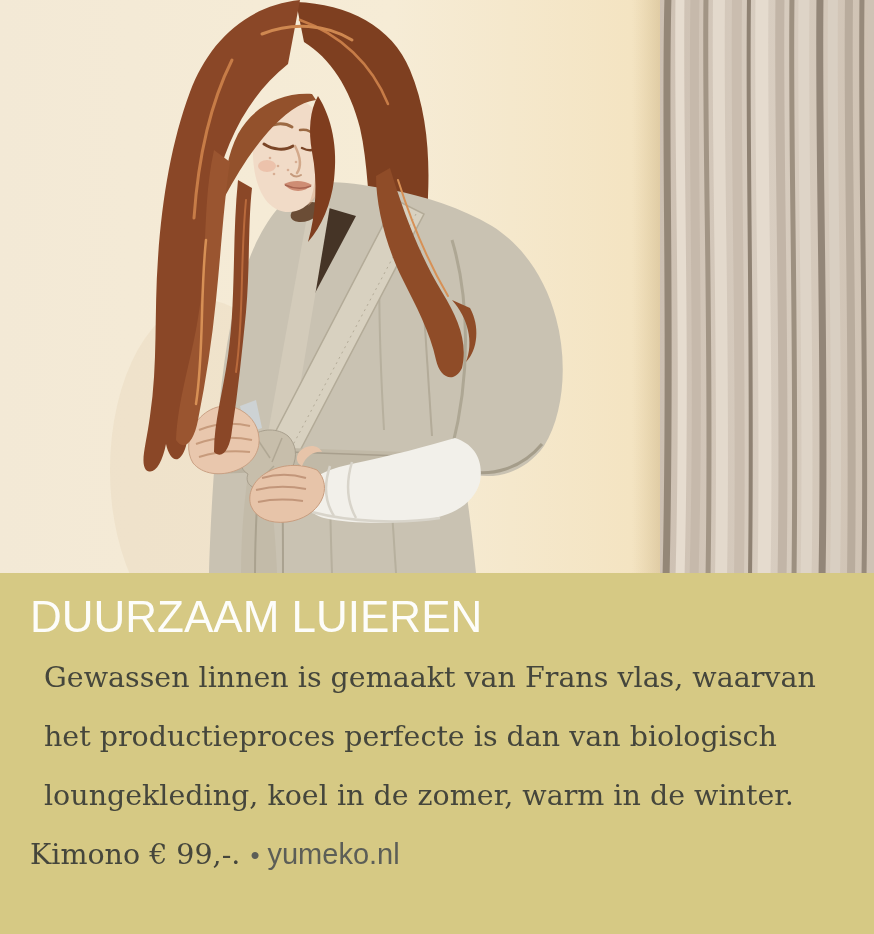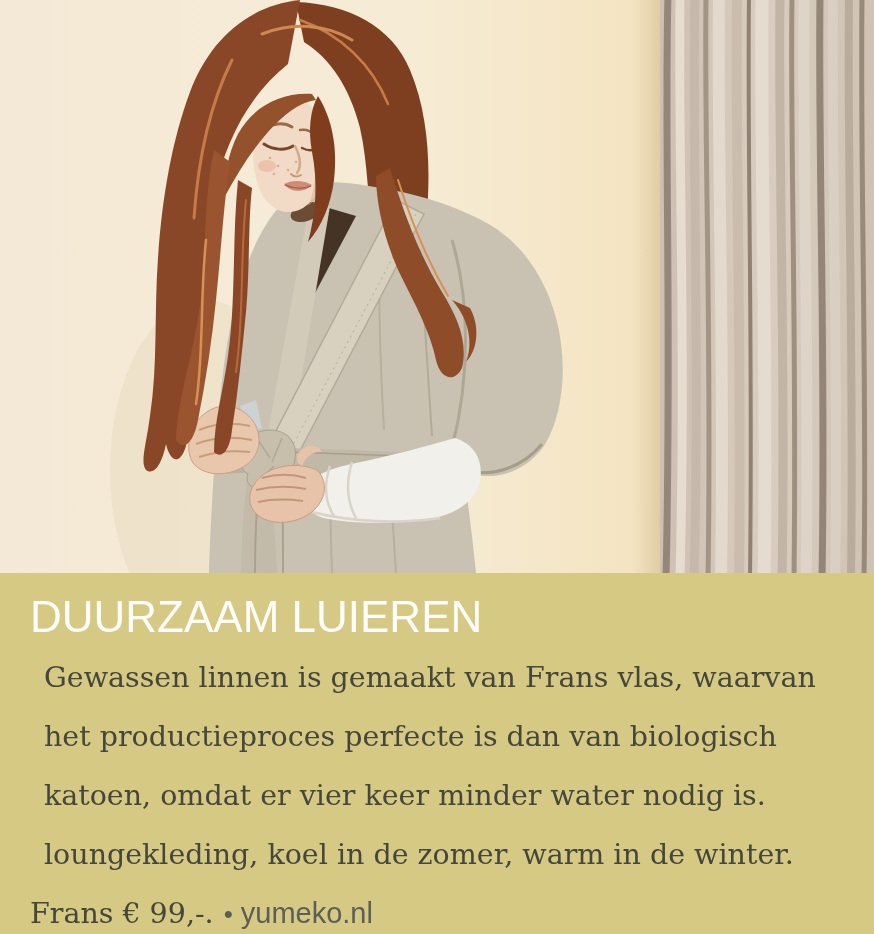--- a/index.html
+++ b/index.html
@@ -210,20 +210,19 @@
         </g>
 
       </g>
     </svg>
   </div>
 
   <div class="caption">
     <h1 class="headline">DUURZAAM LUIEREN</h1>
     <p class="body-line">Gewassen linnen is gemaakt van Frans vlas, waarvan</p>
     <p class="body-line">het productieproces perfecte is dan van biologisch</p>
-    <p class="body-line">katoen, omdat er vier keer minder water nodig is.</p>
     <p class="body-line">loungekleding, koel in de zomer, warm in de winter.</p>
     <p class="price-line">
-      <span class="price-text">Frans € 99,-.</span><span class="bullet">•</span><span class="site">yumeko.nl</span>
+      <span class="price-text">Kimono € 99,-.</span><span class="bullet">•</span><span class="site">yumeko.nl</span>
     </p>
   </div>
 
 </div>
 
 </body></html>

